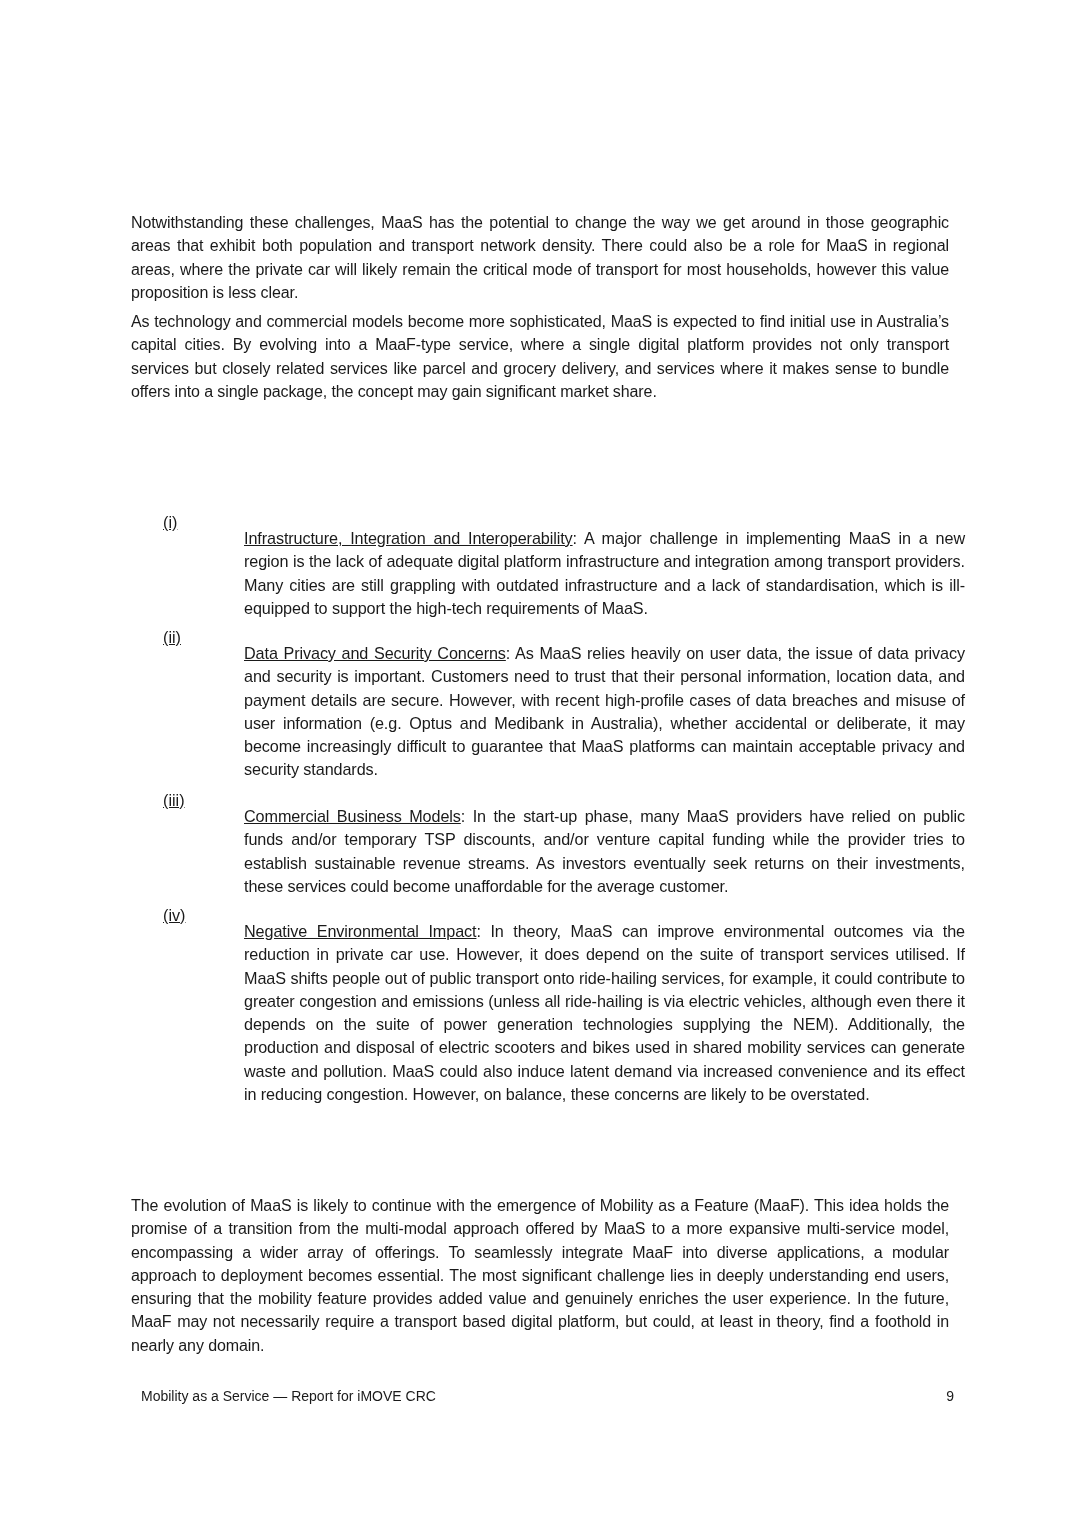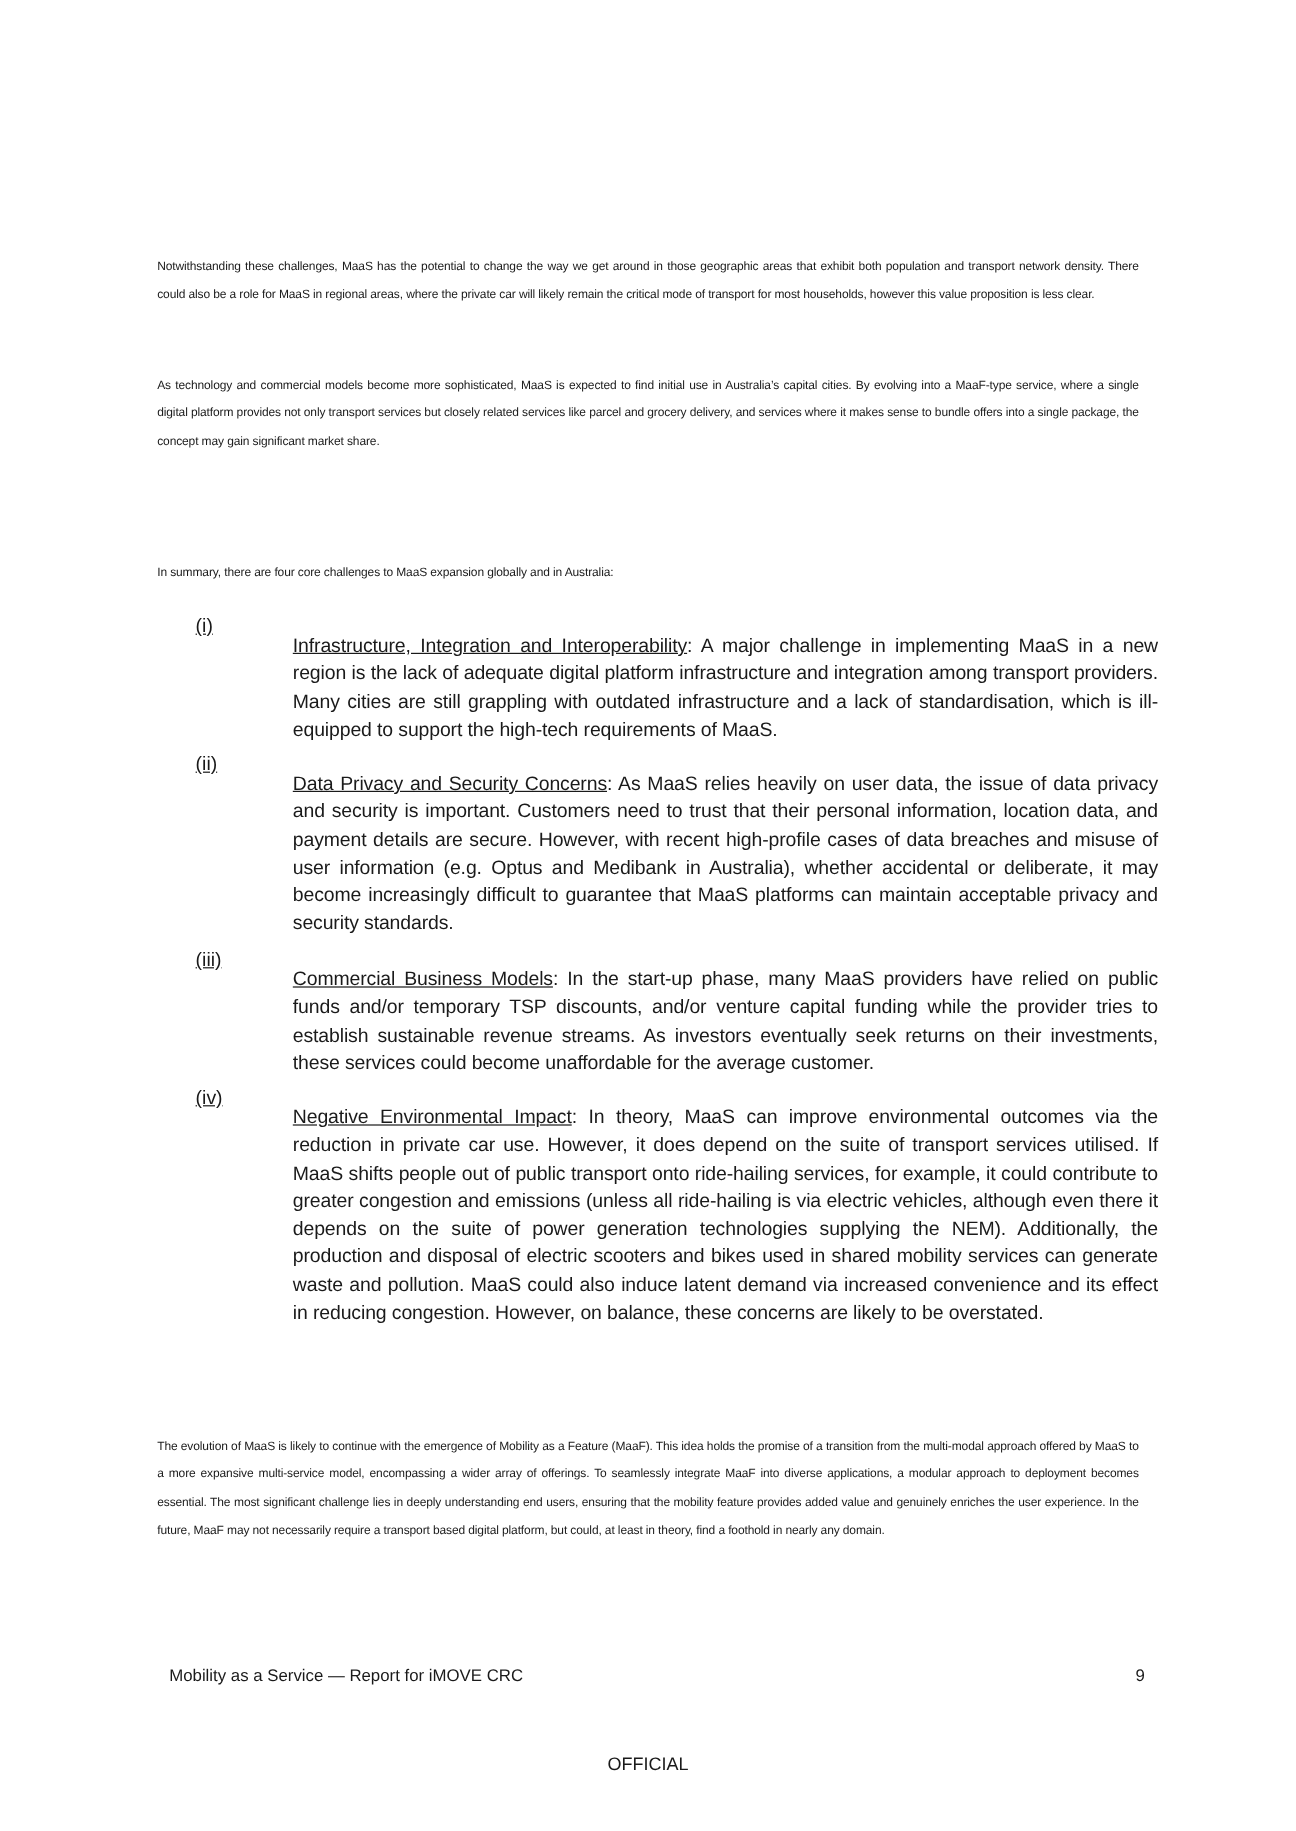--- a/index.html
+++ b/index.html
@@ -18,21 +18,21 @@
   .page {
     position: absolute;
     left: 0; top: 0;
     width: 1080px;
     height: 1526px;
   }
   .body-text {
     position: absolute;
     left: 131px;
     width: 818px;
-    font-size: 10px;
+    font-size: 16px;
     line-height: 23.3px;
     text-align: justify;
     letter-spacing: -0.1px;
   }
   .para {
     margin: 0;
   }
   #p1 { top: 211px; }
   #p2 { top: 310px; }
   #p3 { top: 466px; }
@@ -93,21 +93,20 @@
 </style>
 </head>
 <body>
 
 <div class="page">
 
   <p id="p1" class="body-text para">Notwithstanding these challenges, MaaS has the potential to change the way we get around in those geographic areas that exhibit both population and transport network density. There could also be a role for MaaS in regional areas, where the private car will likely remain the critical mode of transport for most households, however this value proposition is less clear.</p>
 
   <p id="p2" class="body-text para">As technology and commercial models become more sophisticated, MaaS is expected to find initial use in Australia’s capital cities. By evolving into a MaaF-type service, where a single digital platform provides not only transport services but closely related services like parcel and grocery delivery, and services where it makes sense to bundle offers into a single package, the concept may gain significant market share.</p>
 
-  <p id="p3" class="body-text para">In summary, there are four core challenges to MaaS expansion globally and in Australia:</p>
 
   <div id="item-1" class="list-item">
     <span class="list-num">(i)</span>
     <p class="list-body"><span class="list-heading">Infrastructure, Integration and Interoperability</span><span>: A major challenge in implementing MaaS in a new region is the lack of adequate digital platform infrastructure and integration among transport providers. Many cities are still grappling with outdated infrastructure and a lack of standardisation, which is ill-equipped to support the high-tech requirements of MaaS.</span></p>
   </div>
 
   <div id="item-2" class="list-item">
     <span class="list-num">(ii)</span>
     <p class="list-body"><span class="list-heading">Data Privacy and Security Concerns</span><span>: As MaaS relies heavily on user data, the issue of data privacy and security is important. Customers need to trust that their personal information, location data, and payment details are secure. However, with recent high-profile cases of data breaches and misuse of user information (e.g. Optus and Medibank in Australia), whether accidental or deliberate, it may become increasingly difficult to guarantee that MaaS platforms can maintain acceptable privacy and security standards.</span></p>
   </div>
@@ -122,15 +121,14 @@
     <p class="list-body"><span class="list-heading">Negative Environmental Impact</span><span>: In theory, MaaS can improve environmental outcomes via the reduction in private car use. However, it does depend on the suite of transport services utilised. If MaaS shifts people out of public transport onto ride-hailing services, for example, it could contribute to greater congestion and emissions (unless all ride-hailing is via electric vehicles, although even there it depends on the suite of power generation technologies supplying the NEM). Additionally, the production and disposal of electric scooters and bikes used in shared mobility services can generate waste and pollution. MaaS could also induce latent demand via increased convenience and its effect in reducing congestion. However, on balance, these concerns are likely to be overstated.</span></p>
   </div>
 
   <p id="p-final" class="body-text para">The evolution of MaaS is likely to continue with the emergence of Mobility as a Feature (MaaF). This idea holds the promise of a transition from the multi-modal approach offered by MaaS to a more expansive multi-service model, encompassing a wider array of offerings. To seamlessly integrate MaaF into diverse applications, a modular approach to deployment becomes essential. The most significant challenge lies in deeply understanding end users, ensuring that the mobility feature provides added value and genuinely enriches the user experience. In the future, MaaF may not necessarily require a transport based digital platform, but could, at least in theory, find a foothold in nearly any domain.</p>
 
   <div class="footer">
     <span class="footer-title">Mobility as a Service — Report for iMOVE CRC</span>
     <span class="footer-page">9</span>
   </div>
 
-  <div class="classification">OFFICIAL</div>
 
 </div>
 
 </body></html>

